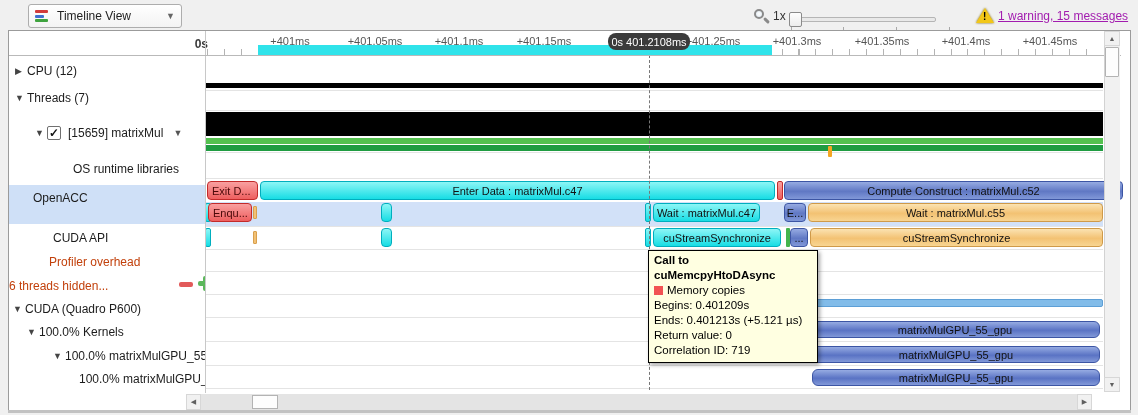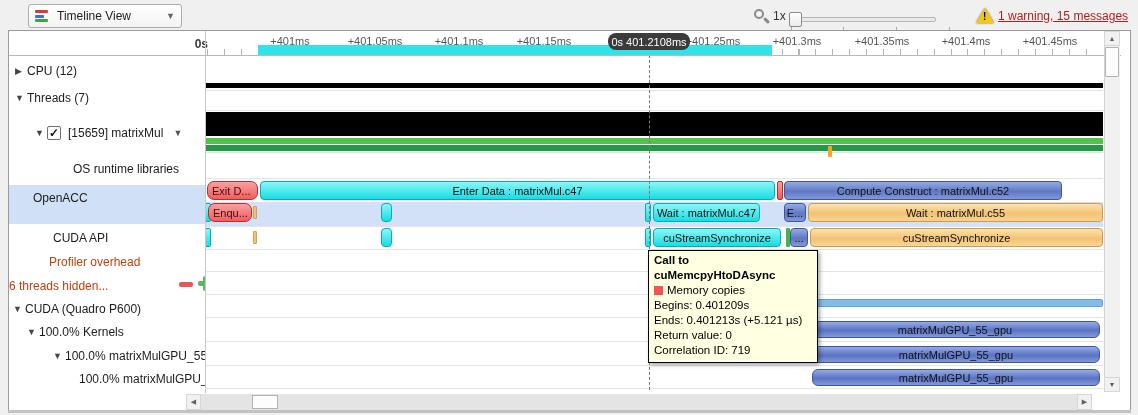--- a/index.html
+++ b/index.html
@@ -24,21 +24,21 @@
   .mag .handle { position:absolute; left:9px; top:10px; width:7px; height:3px; background:#8a8a8a; border-radius:2px; transform:rotate(45deg); }
   .zoom-lvl { position:absolute; left:773px; top:9px; font-size:12px; color:#333; }
   .slider-track { position:absolute; left:789px; top:17px; width:147px; height:5px; background:#e9e9e9; border:1px solid #b5b5b5; border-radius:2px; }
   .slider-thumb { position:absolute; left:789px; top:12px; width:13px; height:15px; background:linear-gradient(#fefefe,#ececec); border:1px solid #8a8a8a; border-radius:2px; }
   .slider-tick { position:absolute; top:27px; width:1px; height:4px; background:#a8a8a8; }
 
   .warn-tri { position:absolute; left:976px; top:8px; width:0; height:0;
               border-left:9px solid transparent; border-right:9px solid transparent; border-bottom:15px solid #f2c718;
               filter:drop-shadow(0 0 1px #7a6200); }
   .warn-tri .bang { position:absolute; left:-2px; top:3px; font-size:10px; font-weight:bold; color:#000; }
-  .msg-link { position:absolute; left:998px; top:9px; font-size:12px; color:#b91c1c; text-decoration:underline; cursor:pointer; white-space:nowrap; }
+  .msg-link { position:absolute; left:998px; top:9px; font-size:12px; color:#a21caf; text-decoration:underline; cursor:pointer; white-space:nowrap; }
 
   
   .panel { position:absolute; left:8px; top:30px; width:1123px; height:381px; background:#ffffff; border:1px solid #9b9b9b; }
   .sidebar-sep   { position:absolute; left:205px; top:31px; width:1px; height:362px; background:#c8c8c8; z-index:6; }
   .ruler-sep     { position:absolute; left:9px; top:55px; width:1112px; height:1px; background:#b9b9b9; z-index:6; }
 
   
   .origin-lbl { position:absolute; left:176px; top:37px; width:32px; text-align:right; font-size:12px; font-weight:bold; color:#3a3a3a; }
   .tick-lbl { position:absolute; top:35px; transform:translateX(-50%); font-size:11px; color:#555; white-space:nowrap; }
   .tick-strip { position:absolute; left:207px; top:49px; width:896px; height:6px;
@@ -62,21 +62,21 @@
   .plus-btn .v { left:5px; top:0; width:5px; height:15px; }
 
   
   .row-sep { position:absolute; left:206px; width:897px; height:1px; background:#e4e4e4; z-index:1; }
   .row-bg-sel { position:absolute; left:206px; top:202px; width:897px; height:24px; background:#d2e1f8; z-index:1; }
 
   .tlbar { position:absolute; height:19px; border:1px solid; border-radius:4px; font-size:11px; color:#111;
            display:flex; align-items:center; justify-content:center; overflow:hidden; white-space:nowrap; z-index:3; }
   .tlbar.left { justify-content:flex-start; padding-left:4px; }
   .cyan   { background:linear-gradient(#8df6f6,#17dde4); border-color:#00aebe; }
-  .redbar { background:linear-gradient(#f9a0a0,#ee5f5f); border-color:#c22a2a; color:#4a0808;border-radius:7px; }
+  .redbar { background:linear-gradient(#f9a0a0,#ee5f5f); border-color:#c22a2a; color:#4a0808; }
   .bluebar{ background:linear-gradient(#96abe2,#6078c4 55%,#8198d8); border-color:#3c55a4; }
   .orange { background:linear-gradient(#fbe3b2,#f3c273 55%,#f8d592); border-color:#cf9a49; }
   .solid-black { position:absolute; left:206px; width:897px; background:#000; z-index:2; }
   .green-band  { position:absolute; left:206px; width:897px; z-index:2; }
   .tick-mark { position:absolute; width:4px; z-index:3; border-radius:1px; }
   .lightblue-bar { position:absolute; left:810px; top:299px; width:293px; height:8px; background:#82bce9; border:1px solid #5d9fd6; border-radius:2px; z-index:2; }
   .kernel { border-radius:6px; background:linear-gradient(#96abe2,#5a73c4 55%,#8198d8); border-color:#3c55a4; }
 
   .marker-line { position:absolute; left:649px; top:55px; width:0; height:335px; border-left:1px dashed #777; z-index:5; }
 
@@ -218,21 +218,21 @@
 
   <div class="solid-black" style="top:83px;height:5px"></div>
   <div class="solid-black" style="top:112px;height:24px"></div>
   <div class="green-band" style="top:138px;height:6px;background:#54c14f"></div>
   <div class="green-band" style="top:145px;height:6px;background:#1f9c41"></div>
   <i class="tick-mark" style="left:828px;top:146px;height:11px;background:#f5a623"></i>
 
   <div class="tlbar redbar left" style="left:207px;top:181px;width:51px">Exit D...</div>
   <div class="tlbar cyan" style="left:260px;top:181px;width:515px">Enter Data : matrixMul.c47</div>
   <div class="tlbar redbar" style="left:777px;top:181px;width:6px;border-radius:2px"></div>
-  <div class="tlbar bluebar" style="left:784px;top:181px;width:278px">Compute Construct : matrixMul.c52</div>
+  <div class="tlbar bluebar" style="left:784px;top:181px;width:339px">Compute Construct : matrixMul.c52</div>
 
   <div class="tlbar cyan" style="left:205px;top:203px;width:6px;border-radius:2px"></div>
   <div class="tlbar redbar left" style="left:208px;top:203px;width:44px">Enqu...</div>
   <i class="tick-mark" style="left:253px;top:206px;height:13px;background:#f2c175;border:1px solid #d8a04e"></i>
   <div class="tlbar cyan" style="left:381px;top:203px;width:11px"></div>
   <div class="tlbar cyan" style="left:645px;top:203px;width:6px;border-radius:2px"></div>
   <div class="tlbar cyan" style="left:653px;top:203px;width:107px">Wait : matrixMul.c47</div>
   <div class="tlbar bluebar" style="left:784px;top:203px;width:22px">E...</div>
   <div class="tlbar orange" style="left:808px;top:203px;width:295px">Wait : matrixMul.c55</div>
 

